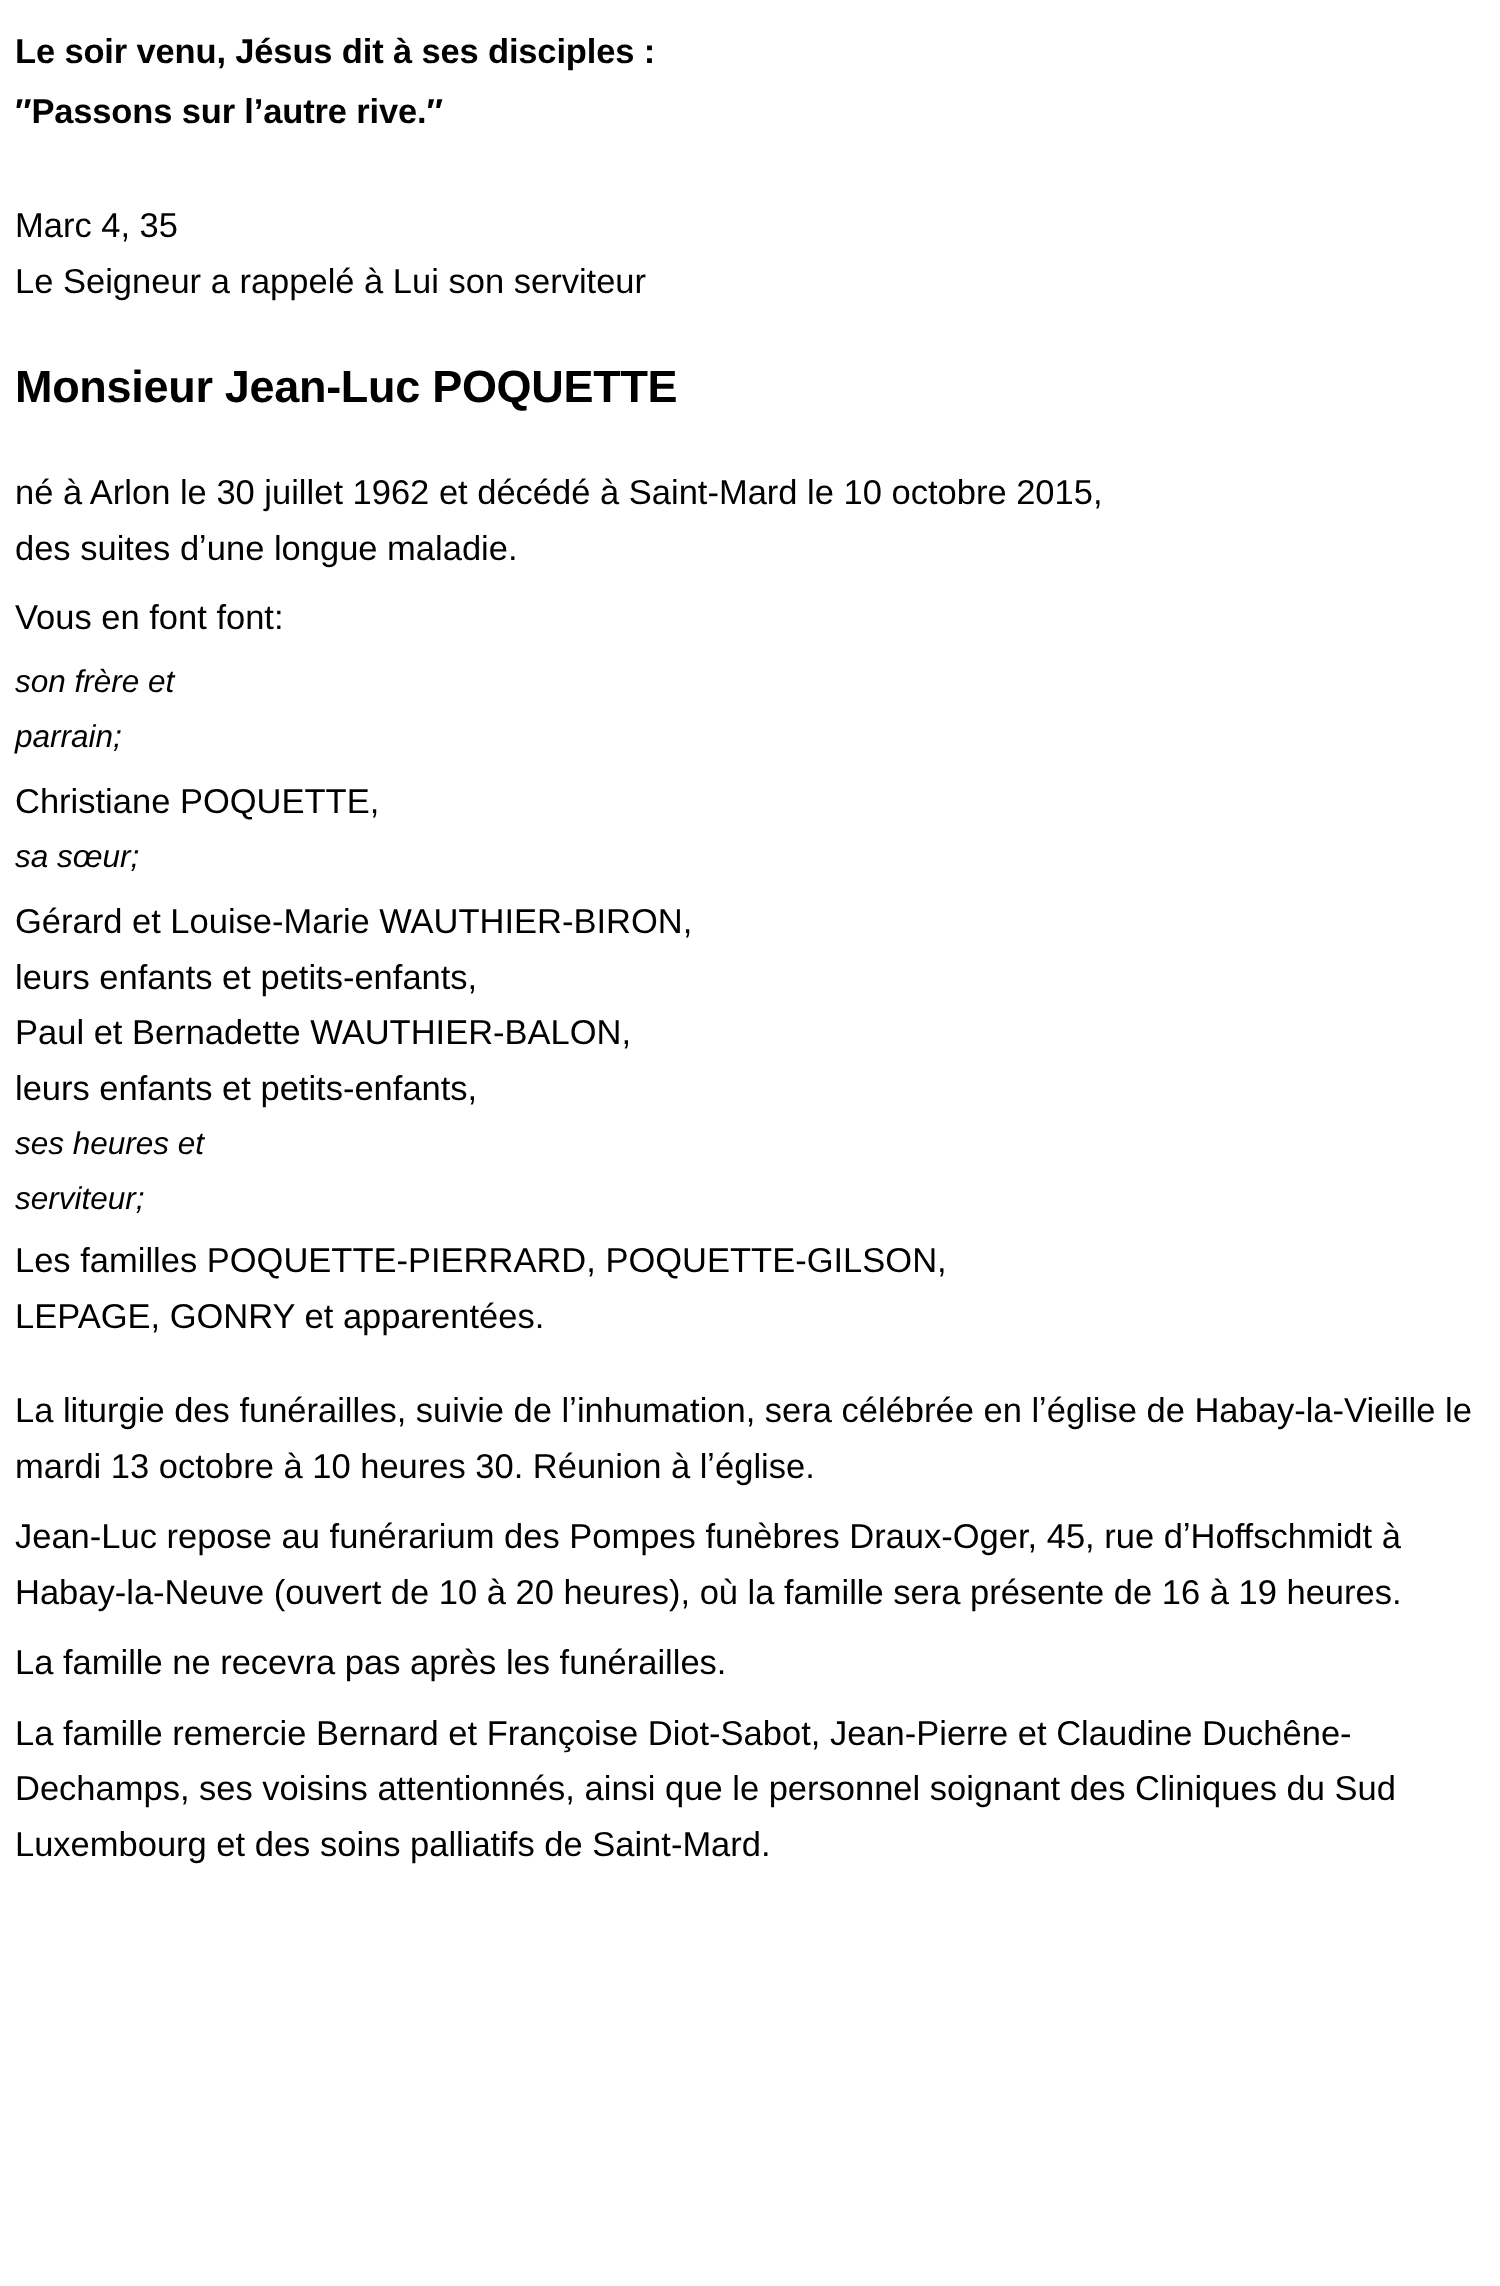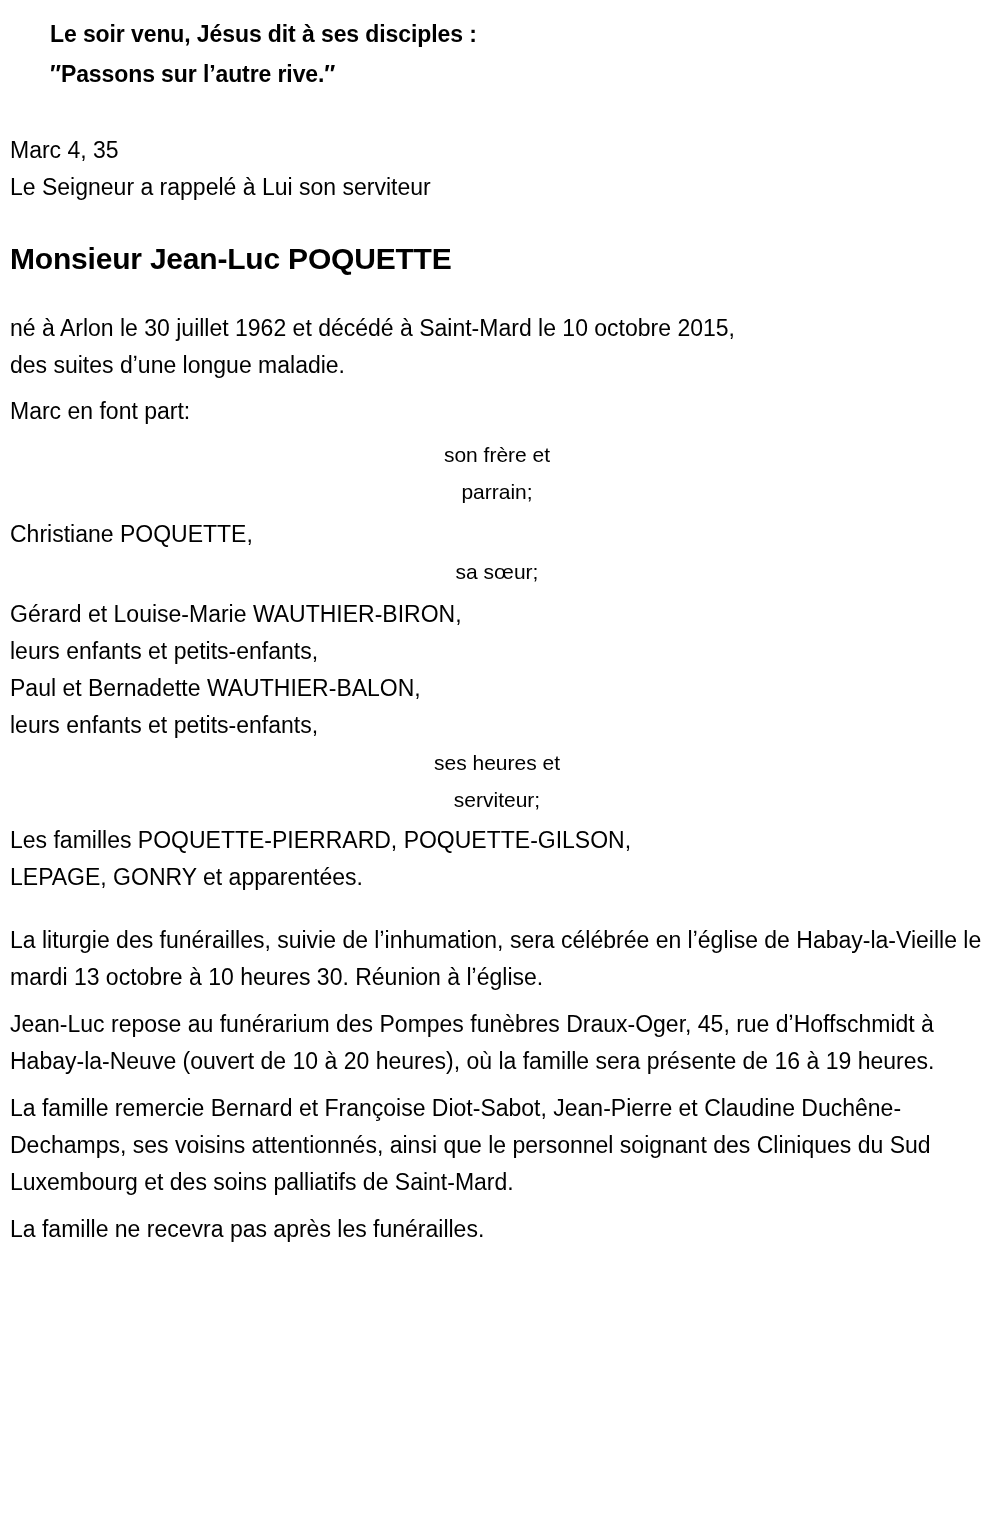--- a/index.html
+++ b/index.html
@@ -20,21 +20,20 @@
     width: 1000px;
     height: 1524px;
     box-sizing: border-box;
     padding: 0 8px 0 10px;
     overflow: hidden;
   }
 
   
   .scripture {
     padding-top: 14px;
-    margin-left: 40px;
   }
   .scripture-line {
     font-size: 23px;
     font-weight: bold;
     line-height: 40px;
     letter-spacing: -0.1px;
     white-space: nowrap;
   }
 
   
@@ -60,21 +59,22 @@
 
   
   .mourner {
     position: relative;
     min-height: 37px;
   }
   .mourner-names .body-line {
     line-height: 37px;
   }
   .relation {
-    text-align: center;
+    text-align: left;
+    font-style: italic;
     font-size: 21px;
     line-height: 37px;
     padding-right: 8px;
   }
   .relation-wrap {
     width: 100%;
     display: block;
   }
 
   
@@ -105,21 +105,21 @@
   <div class="body-line">Marc 4, 35</div>
   <div class="body-line">Le Seigneur a rappelé à Lui son serviteur</div>
 
   <div class="deceased-name">Monsieur Jean-Luc POQUETTE</div>
 
   <div class="block">
     <div class="body-line">né à Arlon le 30 juillet 1962 et décédé à Saint-Mard le 10 octobre 2015,</div>
     <div class="body-line">des suites dʼune longue maladie.</div>
   </div>
 
-  <div class="body-line" style="margin-top:9px;">Marc en font part:</div>
+  <div class="body-line" style="margin-top:9px;">Vous en font font:</div>
 
   <div class="mourner block" style="margin-top:6px;">
     <div class="relation-wrap">
       <div class="relation">son frère et</div>
       <div class="relation">parrain;</div>
     </div>
   </div>
 
   <div class="mourner block" style="margin-top:6px;">
     <div class="mourner-names">
@@ -145,19 +145,19 @@
 
   <div class="block" style="margin-top:4px;">
     <div class="body-line">Les familles POQUETTE-PIERRARD, POQUETTE-GILSON,</div>
     <div class="body-line">LEPAGE, GONRY et apparentées.</div>
   </div>
 
   <div class="gap-md"></div>
 
   <p class="para">La liturgie des funérailles, suivie de lʼinhumation, sera célébrée en lʼéglise de Habay-la-Vieille le mardi 13 octobre à 10 heures 30. Réunion à lʼéglise.</p>
   <p class="para" style="margin-top:10px;">Jean-Luc repose au funérarium des Pompes funèbres Draux-Oger, 45, rue dʼHoffschmidt à Habay-la-Neuve (ouvert de 10 à 20 heures), où la famille sera présente de 16 à 19 heures.</p>
+  <p class="para" style="margin-top:10px;">La famille ne recevra pas après les funérailles.</p>
   <p class="para" style="margin-top:10px;">La famille remercie Bernard et Françoise Diot-Sabot, Jean-Pierre et Claudine Duchêne-Dechamps, ses voisins attentionnés, ainsi que le personnel soignant des Cliniques du Sud Luxembourg et des soins palliatifs de Saint-Mard.</p>
-  <p class="para" style="margin-top:10px;">La famille ne recevra pas après les funérailles.</p>
 
   <div class="gap-md"></div>
 
 
 </div>
 
 </body></html>

